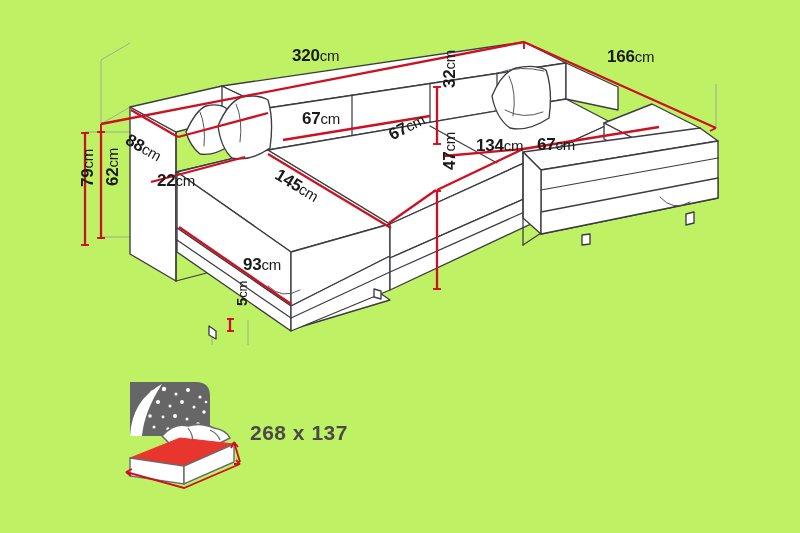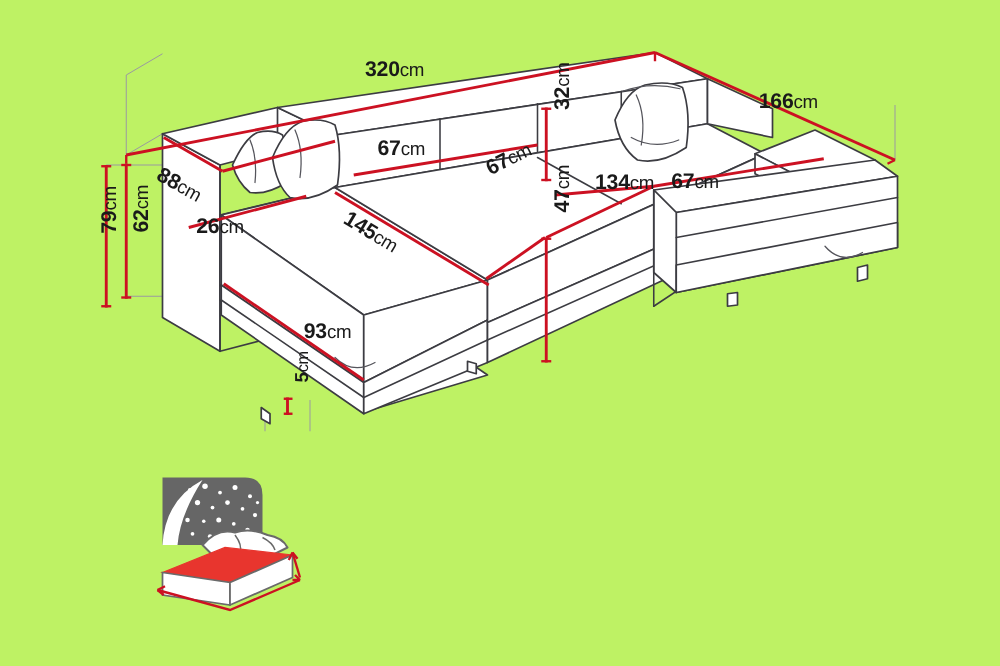--- a/index.html
+++ b/index.html
@@ -268,38 +268,38 @@
       <path d="M122 92 L116 92 M122 92 L118 88" fill="none" stroke="#cc1122" stroke-width="1.9"></path>
       <path d="M116 70 L122 90" fill="none" stroke="#cc1122" stroke-width="1.9"></path>
       <path d="M116 70 L113 76 M116 70 L120 75" fill="none" stroke="#cc1122" stroke-width="1.9"></path>
     </g>
   </svg>
 
   <div class="dimlabel" style="left:292px; top:47px;">
     <b>320</b><i>cm</i>
   </div>
 
-  <div class="dimlabel" style="left:607px; top:72px;">
+  <div class="dimlabel" style="left:607px; top:48px;">
     <b>166</b><i>cm</i>
   </div>
 
   <div class="dimlabel" style="left:79px; top:187px; transform:rotate(-90deg); transform-origin:left top;">
     <b>79</b><i>cm</i>
   </div>
 
   <div class="dimlabel" style="left:104px; top:186px; transform:rotate(-90deg); transform-origin:left top;">
     <b>62</b><i>cm</i>
   </div>
 
   <div class="dimlabel" style="left:131px; top:131px; transform:rotate(29deg); transform-origin:left top;">
     <b>88</b><i>cm</i>
   </div>
 
   <div class="dimlabel" style="left:157px; top:172px;">
-    <b>26</b><i>cm</i>
+    <b>22</b><i>cm</i>
   </div>
 
   <div class="dimlabel" style="left:281px; top:166px; transform:rotate(31deg); transform-origin:left top;">
     <b>145</b><i>cm</i>
   </div>
 
   <div class="dimlabel" style="left:243px; top:216px;margin-top:40px;">
     <b>93</b><i>cm</i>
   </div>
 
@@ -324,14 +324,15 @@
   </div>
 
   <div class="dimlabel" style="left:441px; top:170px; transform:rotate(-90deg); transform-origin:left top;">
     <b>47</b><i>cm</i>
   </div>
 
   <div class="dimlabel" style="left:234px; top:306px; transform:rotate(-90deg); transform-origin:left top; font-size:15px;">
     <b>5</b><i style="font-size:13px;">cm</i>
   </div>
 
+  <div class="bedtext" style="left:250px; top:421px;">268 x 137</div>
 
 </div>
 
 </body></html>

